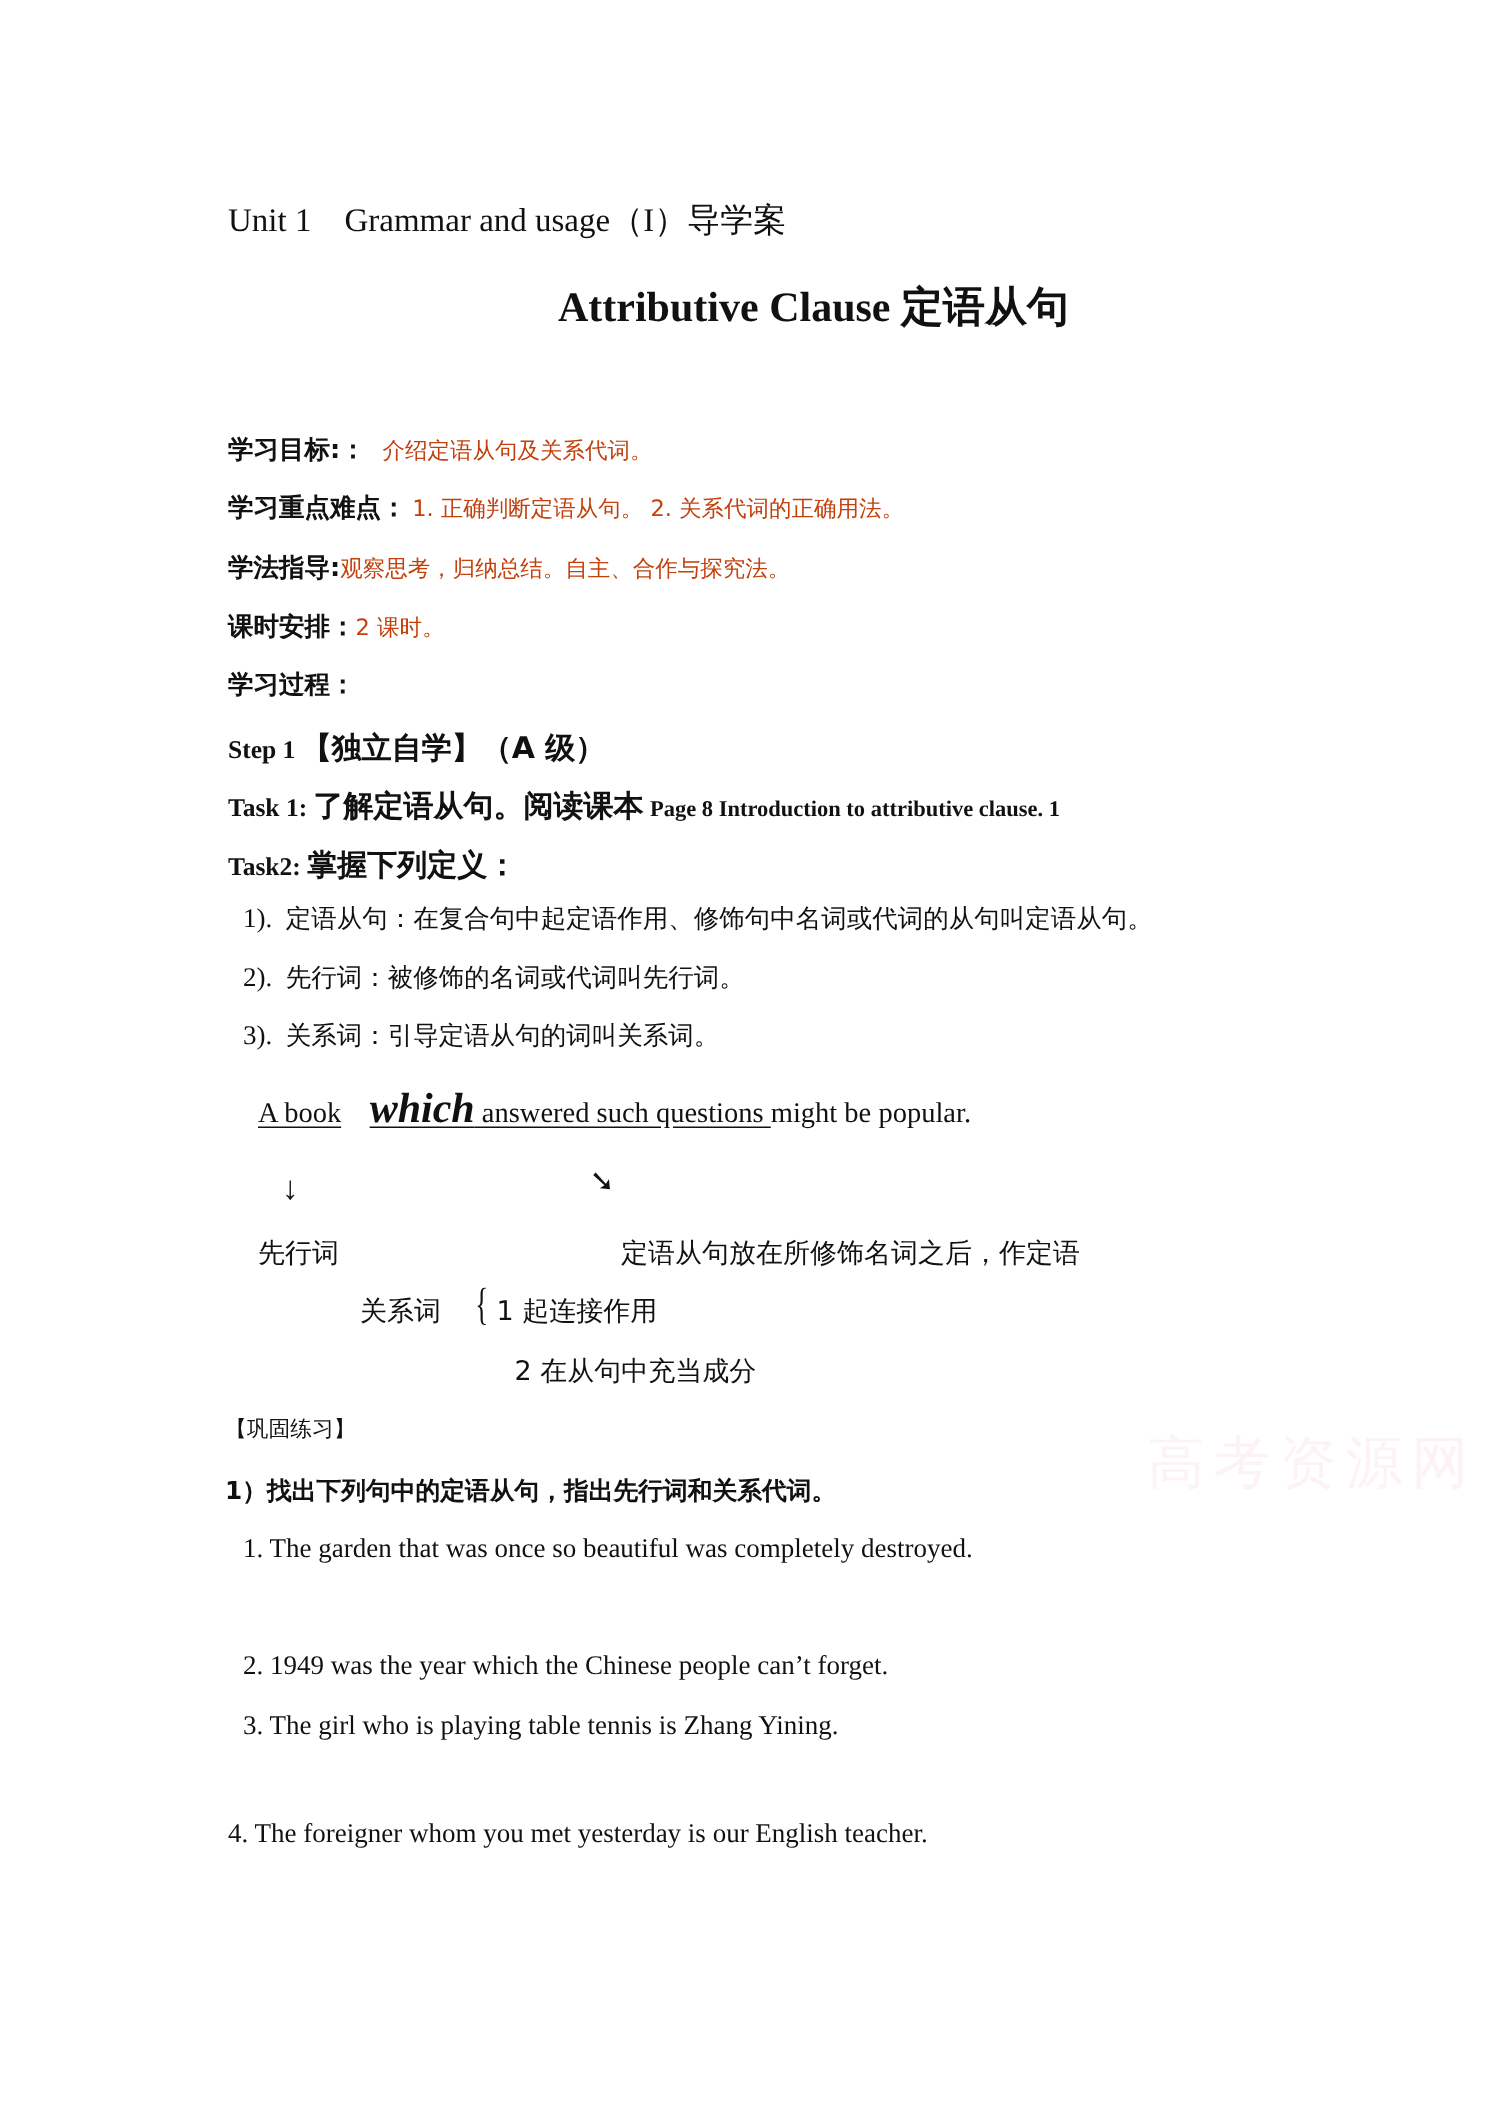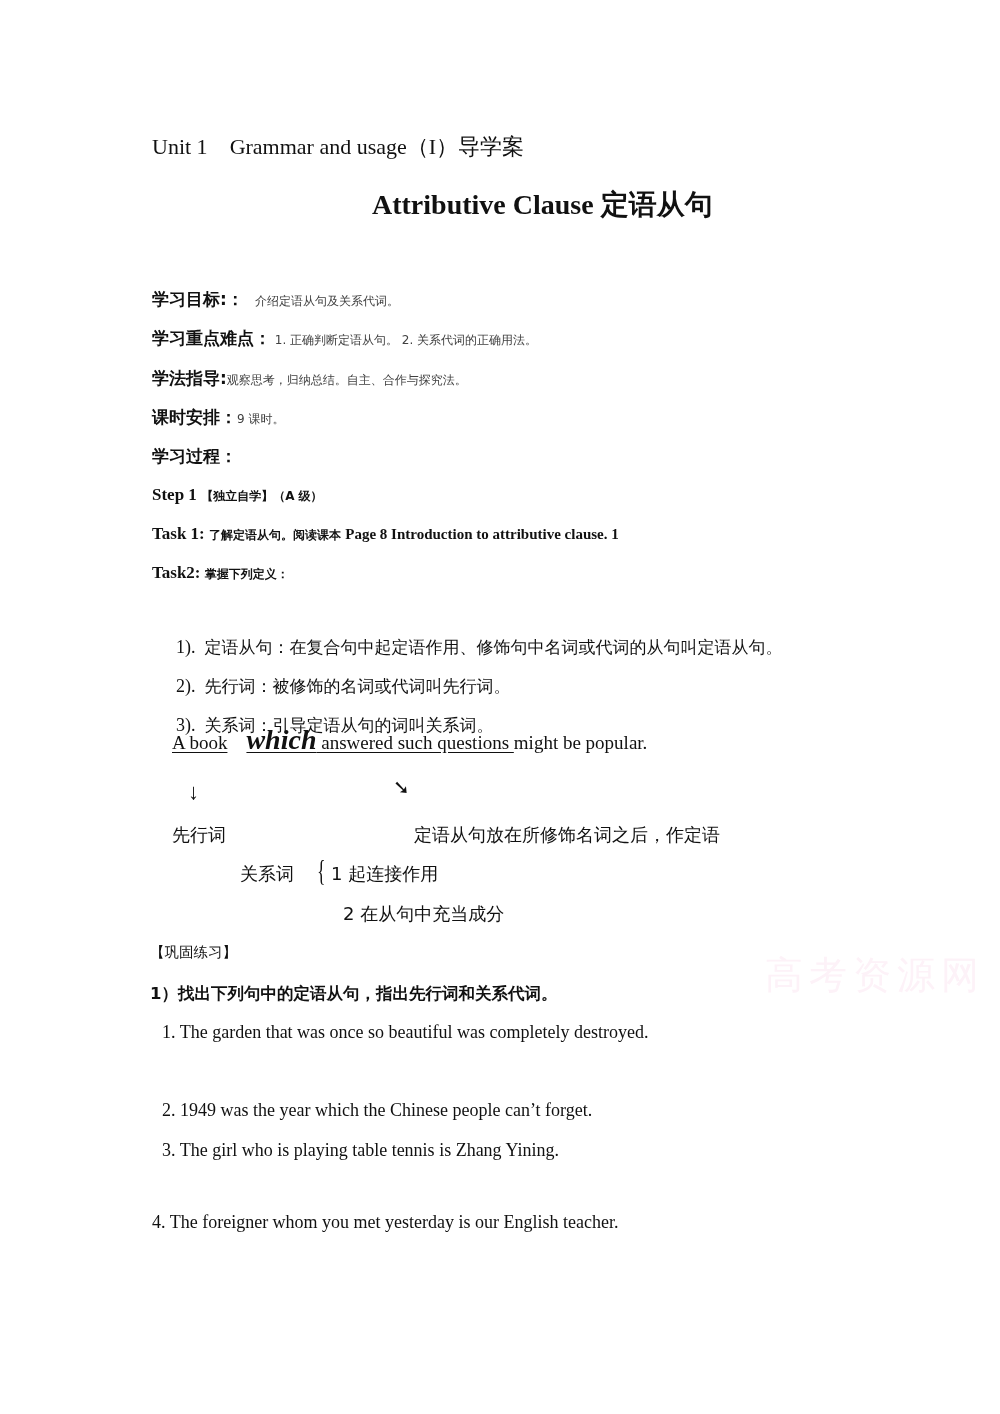--- a/index.html
+++ b/index.html
@@ -4,24 +4,24 @@
   <style>
     html, body { margin: 0; padding: 0; background: #ffffff; }
     body { width: 1000px; height: 1414px; position: relative; overflow: hidden;
       font-family: "Liberation Serif", "DejaVu Serif", serif; color: #111; }
     .abs { position: absolute; white-space: nowrap; }
     .title { left: 152px; top: 132px; font-size: 22px; font-weight: normal; text-align: right; }
     .title .sp { display: inline-block; width: 22px; }
     .subtitle { left: 372px; top: 186px; font-size: 28px; font-weight: bold; }
     .meta { left: 152px; font-size: 15px; }
     .meta b { font-family: "DejaVu Sans", sans-serif; font-weight: bold; font-size: 17px; }
-    .meta span.v { font-family: "DejaVu Sans", sans-serif; font-size: 12px; color: #404040; }
+    .meta span.v { font-family: "DejaVu Sans", sans-serif; font-size: 15px; color: #c2410c; }
     .step { left: 152px; font-size: 17px; font-weight: bold; }
-    .step .cjk { font-family: "DejaVu Sans", sans-serif; font-size: 12px; }
-    .def { left: 176px; font-size: 18px; margin-top: 35px; }
+    .step .cjk { font-family: "DejaVu Sans", sans-serif; font-size: 20px; }
+    .def { left: 162px; font-size: 18px; }
     .def .cjk { font-family: "DejaVu Sans", sans-serif; font-size: 17px; }
     .example { left: 172px; top: 724px; font-size: 19px; }
     .u { text-decoration: underline; text-underline-offset: 3px; }
     .which { font-size: 28px; font-weight: bold; font-style: italic; }
     .arrow { font-size: 22px; }
     .cjk-line { font-family: "DejaVu Sans", sans-serif; font-size: 18px; }
     .brace { font-size: 30px; font-weight: 300; transform: scaleX(0.6); display: inline-block; }
     .practice-h { left: 150px; top: 943px; font-family: "DejaVu Sans", sans-serif; font-size: 14.5px; font-weight: normal; }
     .practice-q { left: 150px; top: 983px; font-family: "DejaVu Sans", sans-serif; font-size: 16.5px; font-weight: bold; }
     .sent { font-size: 18px; }
@@ -39,21 +39,21 @@
 <div class="abs meta" style="top:288px">
   <b>学习目标:：</b>&nbsp;&nbsp;&nbsp;<span class="v">介绍定语从句及关系代词。</span>
 </div>
 <div class="abs meta" style="top:327px">
   <b>学习重点难点：</b>&nbsp;<span class="v">1. 正确判断定语从句。    2. 关系代词的正确用法。</span>
 </div>
 <div class="abs meta" style="top:367px">
   <b>学法指导:</b><span class="v">观察思考，归纳总结。自主、合作与探究法。</span>
 </div>
 <div class="abs meta" style="top:406px">
-  <b>课时安排：</b><span class="v">9 课时。</span>
+  <b>课时安排：</b><span class="v">2 课时。</span>
 </div>
 <div class="abs meta" style="top:445px">
   <b>学习过程：</b>
 </div>
 
 <div class="abs step" style="top:485px">
   <span>Step 1</span>&nbsp;<span class="cjk">【独立自学】（A 级）</span>
 </div>
 <div class="abs step" style="top:524px">
   <span>Task 1:</span>&nbsp;<span class="cjk">了解定语从句。阅读课本</span>&nbsp;<span style="font-size:15px">Page 8    Introduction to attributive clause. 1</span>

